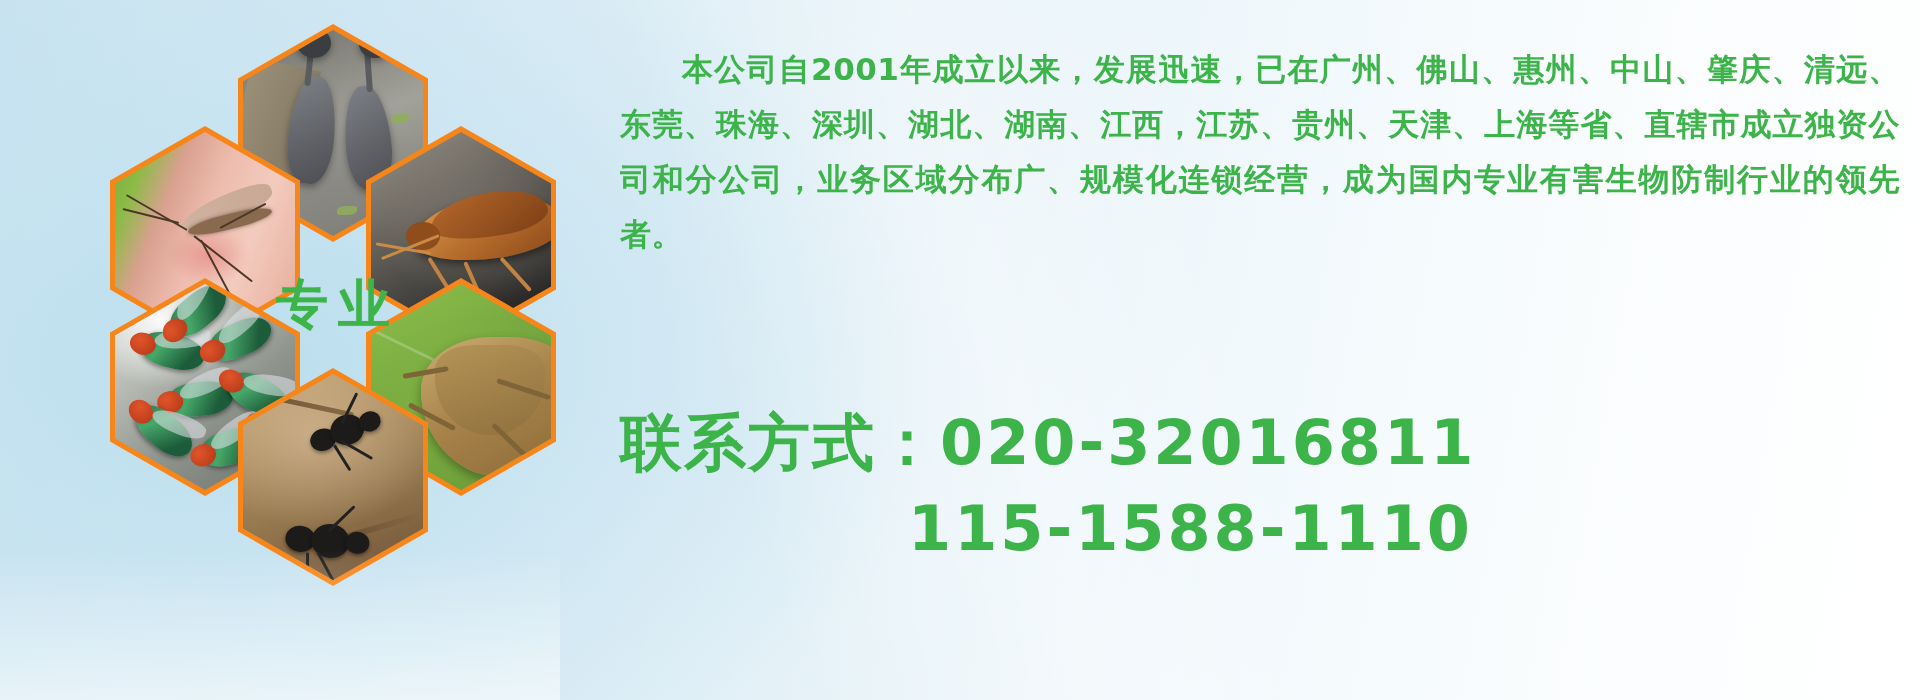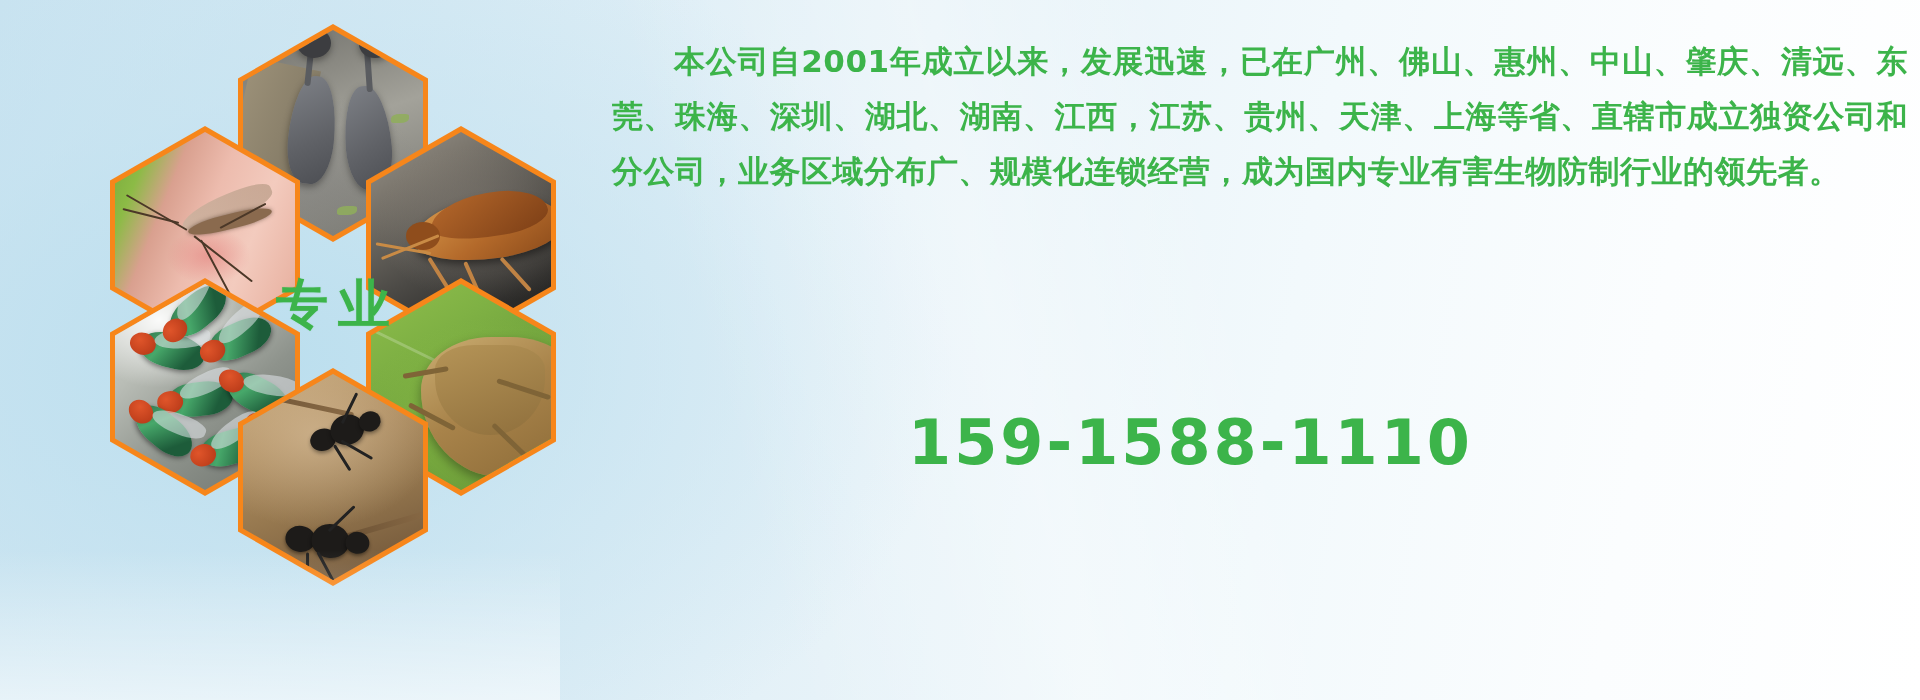--- a/index.html
+++ b/index.html
@@ -61,21 +61,21 @@
   .body-copy{
     position:absolute;left:612px;top:34px;width:1296px;
     color:#3cb44a;
     font-size:31px;
     line-height:55px;
     font-weight:bold;
     letter-spacing:.5px;
     text-align:justify;
     text-justify:inter-ideograph;
   }
-  .body-copy p{margin:0;}
+  .body-copy p{margin:8px;}
   .body-copy p:first-child{text-indent:62px;}
 
   .contact{
     position:absolute;left:620px;top:400px;width:1280px;
     color:#3cb44a;font-weight:bold;
   }
   .contact .line1{font-size:62px;line-height:86px;letter-spacing:2px;white-space:nowrap;}
   .contact .line2{font-size:62px;line-height:86px;letter-spacing:2px;white-space:nowrap;padding-left:288px;}
   .contact .num{font-family:"DejaVu Sans","Liberation Sans",sans-serif;letter-spacing:3px;}
 
@@ -283,16 +283,17 @@
     <div class="hex-center" style="left:150px;top:196px;width:190px;height:218px;">
       <div class="logo-line">专业</div>
     </div>
   </div>
 
   <div class="body-copy">
     <p>本公司自2001年成立以来，发展迅速，已在广州、佛山、惠州、中山、肇庆、清远、东莞、珠海、深圳、湖北、湖南、江西，江苏、贵州、天津、上海等省、直辖市成立独资公司和分公司，业务区域分布广、规模化连锁经营，成为国内专业有害生物防制行业的领先者。</p>
   </div>
 
   <div class="contact">
-    <div class="line2"><span class="num">159-1588-1110</span></div>
+    <div class="line1"><span>联系方式：</span><span class="num">020-32016811</span></div>
+    <div class="line2"><span class="num">115-1588-1110</span></div>
   </div>
 
 </div>
 
 </body></html>

